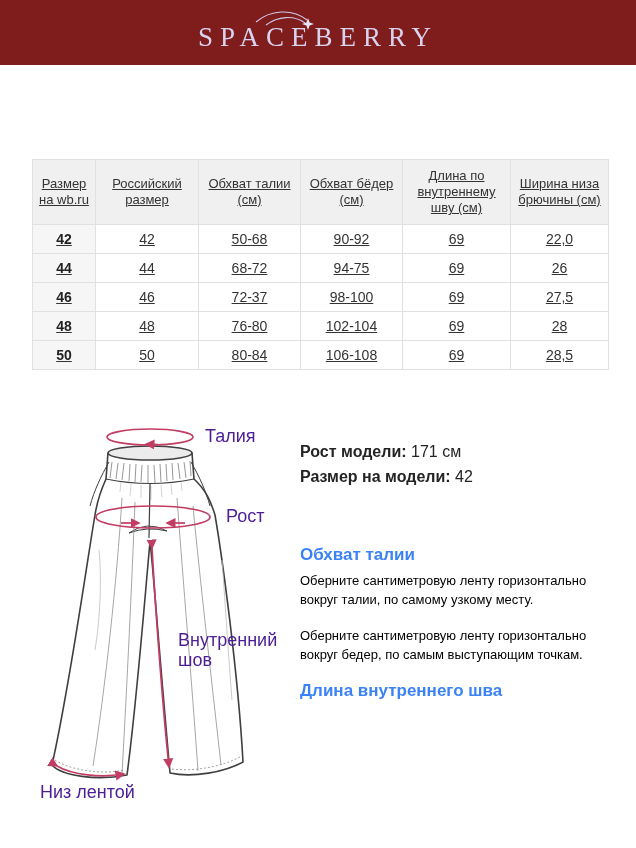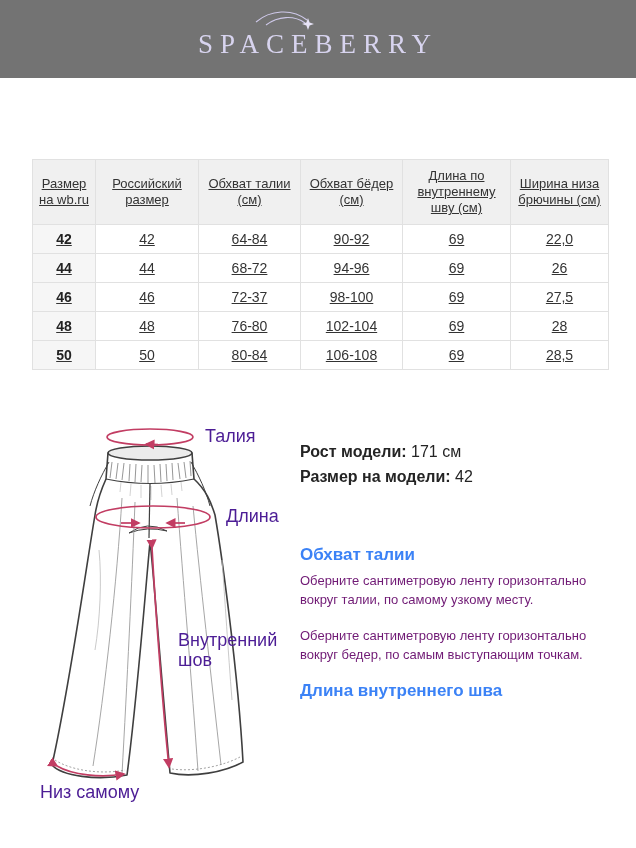--- a/index.html
+++ b/index.html
@@ -1,20 +1,20 @@
 <!DOCTYPE html>
 <html><head>
 <meta charset="utf-8">
 <style>
   html,body{margin:0;padding:0;background:#ffffff;}
   .page{position:relative;width:636px;height:848px;background:#ffffff;overflow:hidden;
         font-family:"Liberation Sans",sans-serif;color:#2e2e2e;}
 
   
-  .banner{position:absolute;left:0;top:0;width:636px;height:78px;background:#737373;}
+  .banner{position:absolute;left:0;top:0;width:636px;height:65px;background:#7f1d1d;}
   .logo{position:absolute;left:0;top:0;width:100%;height:100%;
         display:flex;align-items:center;justify-content:center;}
   .logo span{font-family:"Liberation Serif",serif;font-size:27px;font-weight:400;
         letter-spacing:7px;color:#d8d4ef;padding-top:10px;}
   .comet{position:absolute;left:252px;top:6px;}
 
   
   .size-table{position:absolute;left:32px;top:159px;width:576px;border-collapse:collapse;
         table-layout:fixed;font-size:13px;color:#333;text-decoration:underline;}
   .size-table th,.size-table td{border:1px solid #e1e1e1;text-align:center;vertical-align:middle;}
@@ -31,21 +31,21 @@
   #lbl-inseam{left:178px;top:630px;white-space:normal;width:100px;line-height:20px;}
   #lbl-hem{left:40px;top:782px;}
 
   
   .model-info{position:absolute;left:300px;top:443px;width:300px;font-size:16px;color:#242424;}
   .model-info p{margin:0 0 8px 0;line-height:17px;}
   .model-info b{font-weight:700;}
   .sections{position:absolute;left:300px;top:545px;width:305px;}
   .msec{margin:0 0 17px 0;}
   .msec h3{margin:0 0 6px 0;font-size:17px;font-weight:700;color:#3b82f6;line-height:20px;}
-  .msec p{margin:0;font-size:13px;line-height:19px;color:#701a75;}
+  .msec p{margin:0;font-size:13px;line-height:19px;color:#000000;}
 </style>
 </head>
 <body>
 
 <div class="page">
 
   <header class="banner">
     <div class="logo">
       <svg class="comet" width="66" height="34" viewBox="0 0 66 34">
         <path d="M4,16 C18,4 40,2 55,14" fill="none" stroke="#cfc9ea" stroke-width="1.1"></path>
@@ -72,30 +72,30 @@
           <th>Обхват талии (см)</th>
           <th>Обхват бёдер (см)</th>
           <th>Длина по внутреннему шву (см)</th>
           <th>Ширина низа брючины (см)</th>
         </tr>
       </thead>
     <tbody id="tbody">
         <tr>
           <td class="first">42</td>
           <td>42</td>
-          <td>64-84</td>
+          <td>50-68</td>
           <td>90-92</td>
           <td>69</td>
           <td>22,0</td>
         </tr>
         <tr>
           <td class="first">44</td>
           <td>44</td>
           <td>68-72</td>
-          <td>94-96</td>
+          <td>94-75</td>
           <td>69</td>
           <td>26</td>
         </tr>
         <tr>
           <td class="first">46</td>
           <td>46</td>
           <td>72-37</td>
           <td>98-100</td>
           <td>69</td>
           <td>27,5</td>
@@ -170,23 +170,23 @@
     <ellipse cx="128" cy="97" rx="57" ry="11" fill="none" stroke="#c23d63" stroke-width="1.7"></ellipse>
     <path d="M 96,103 L 114,103" fill="none" stroke="#c23d63" stroke-width="1.7" marker-end="url(#ah)"></path>
     <path d="M 160,103 L 142,103" fill="none" stroke="#c23d63" stroke-width="1.7" marker-end="url(#ah)"></path>
 
     <path d="M 127,128 C 131,200 139,300 144,347" fill="none" stroke="#c23d63" stroke-width="1.7" marker-start="url(#ah)" marker-end="url(#ah)"></path>
 
     <path d="M 32,346 C 47,355 76,358 99,354" fill="none" stroke="#c23d63" stroke-width="1.7" marker-start="url(#ah)" marker-end="url(#ah)"></path>
   </svg>
 
   <span class="dlabel" id="lbl-waist">Талия</span>
-  <span class="dlabel" id="lbl-hips">Длина</span>
+  <span class="dlabel" id="lbl-hips">Рост</span>
   <span class="dlabel" id="lbl-inseam">Внутренний шов</span>
-  <span class="dlabel" id="lbl-hem">Низ самому</span>
+  <span class="dlabel" id="lbl-hem">Низ лентой</span>
 
   <div class="model-info" id="model-info">
       <p><b>Рост модели:</b> 171 см</p>
       <p><b>Размер на модели:</b> 42</p>
     </div>
   <div class="sections" id="sections">
       <div class="msec">
         <h3>Обхват талии</h3>
         <p>Оберните сантиметровую ленту горизонтально вокруг талии, по самому узкому месту.</p>
       </div>

